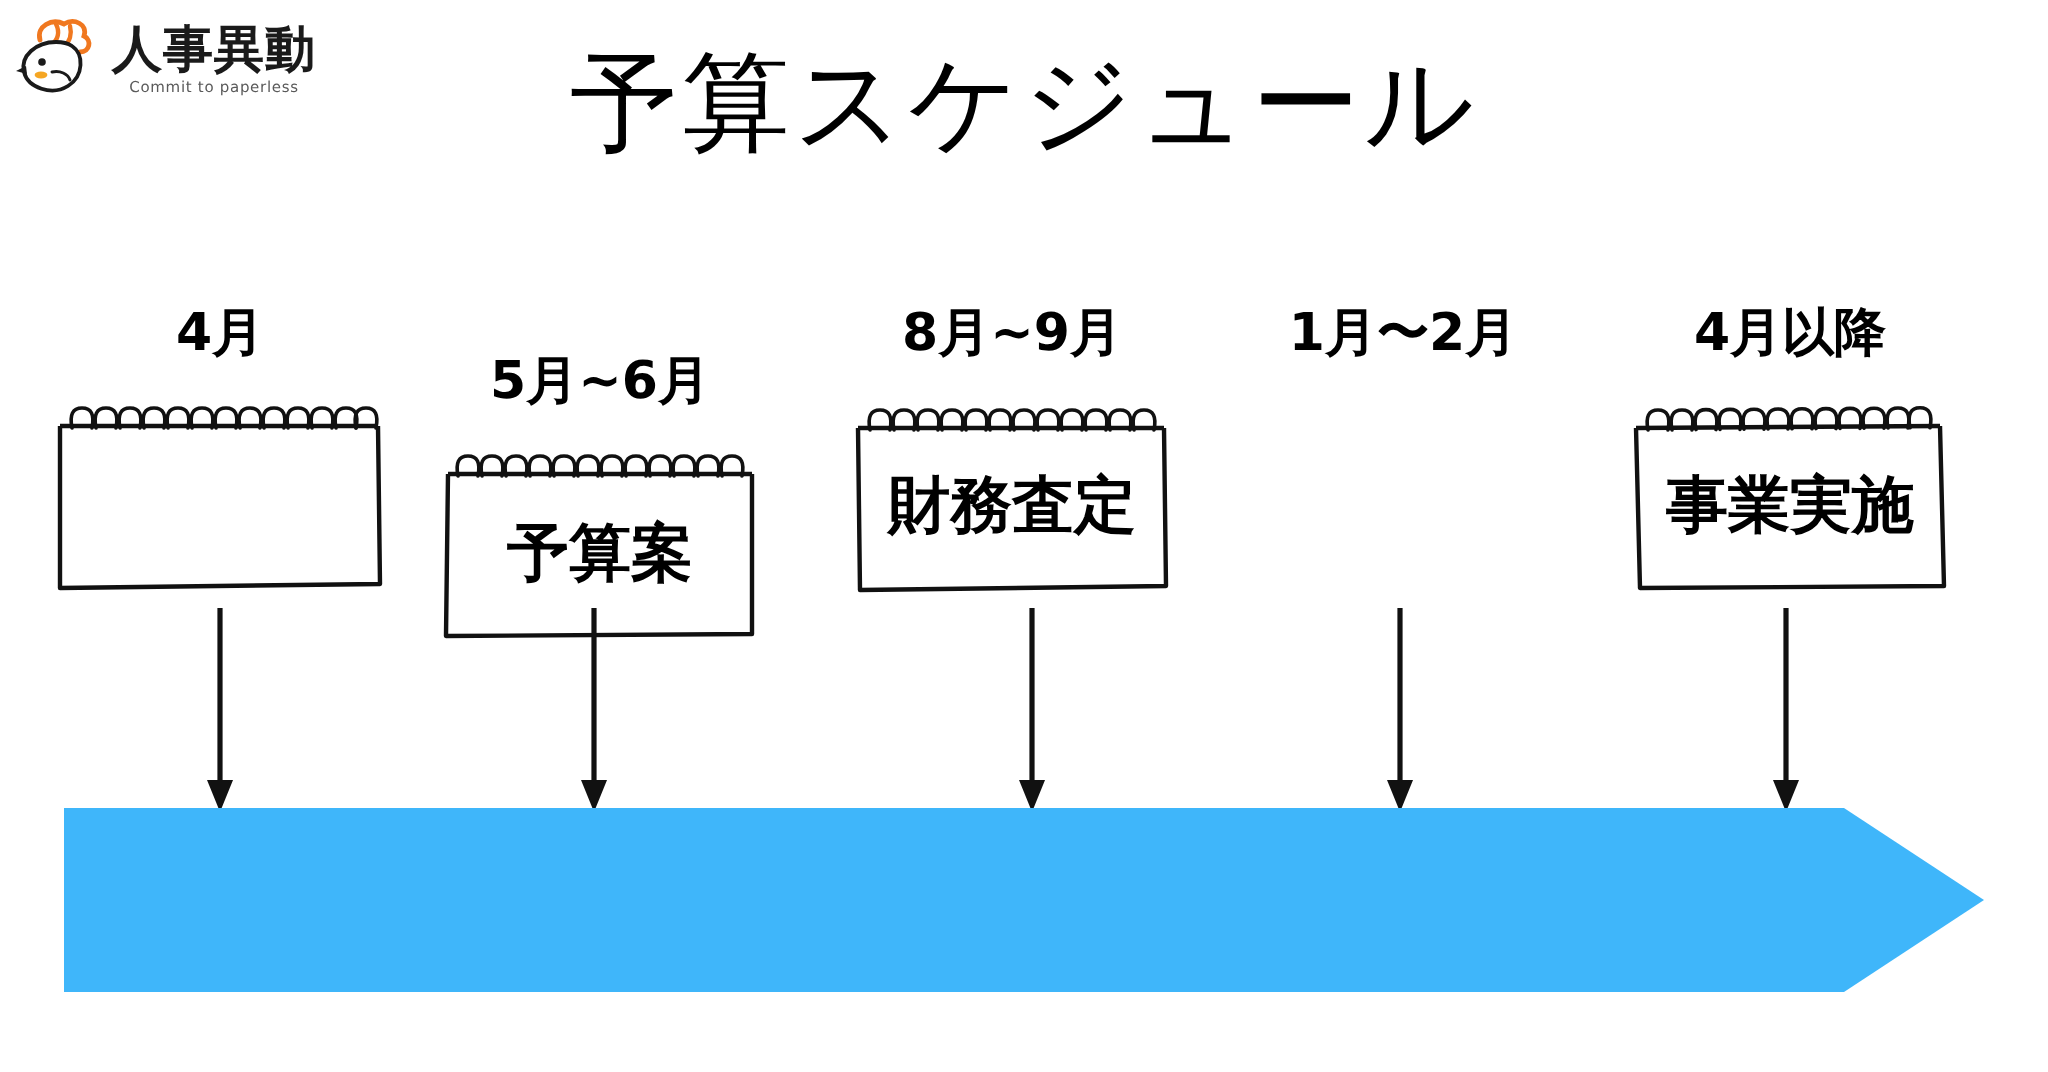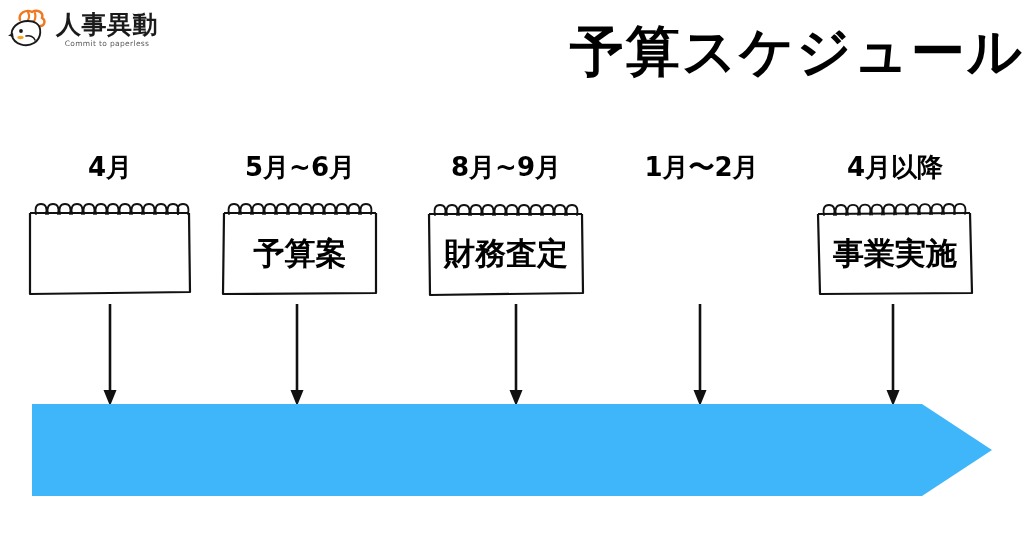--- a/index.html
+++ b/index.html
@@ -54,23 +54,23 @@
     white-space: nowrap;
     margin-top: 1px;
   }
 
   
   #page-title {
     position: absolute;
     left: 0;
     right: 0;
     top: 22px;
-    text-align: right;
+    text-align: center;
     font-size: 54px;
-    font-weight: 700;
+    font-weight: 400;
     letter-spacing: 2px;
     line-height: 1.1;
     white-space: nowrap;
   }
 
   
   #stage {
     position: absolute;
     left: 0;
     top: 16px;
@@ -201,21 +201,21 @@
       </svg>
     </div>
   </div>
   <div class="connector" style="left:110px;">
     <svg viewBox="0 0 14 104">
       <line x1="7" y1="0" x2="7" y2="88" stroke="#111111" stroke-width="2.6"></line>
       <path d="M7 102 L0.5 86 L13.5 86 Z" fill="#111111"></path>
     </svg>
   </div>
 
-  <div class="step" style="left:220px; width:160px;">
+  <div class="step" style="left:220px; width:160px;margin-top:24px;">
     <div class="step-period">5月~6月</div>
     <div class="note-card">
       <svg viewBox="0 0 160 96" preserveAspectRatio="none">
         <path d="M4 11 L3 92 L156 91 L156 11" fill="#ffffff" stroke="#111111" stroke-width="2.2" stroke-linejoin="round"></path>
         <path d="M4 11 L156 11" fill="none" stroke="#111111" stroke-width="2.2"></path>
         <g fill="none" stroke="#111111" stroke-width="1.8" stroke-linecap="round">
           <path d="M9 12 q-2 -10 5 -10 q7 0 5 10"></path>
             <path d="M21 12 q-2 -10 5 -10 q7 0 5 10"></path>
           <path d="M33 12 q-2 -10 5 -10 q7 0 5 10"></path>
             <path d="M45 12 q-2 -10 5 -10 q7 0 5 10"></path>

